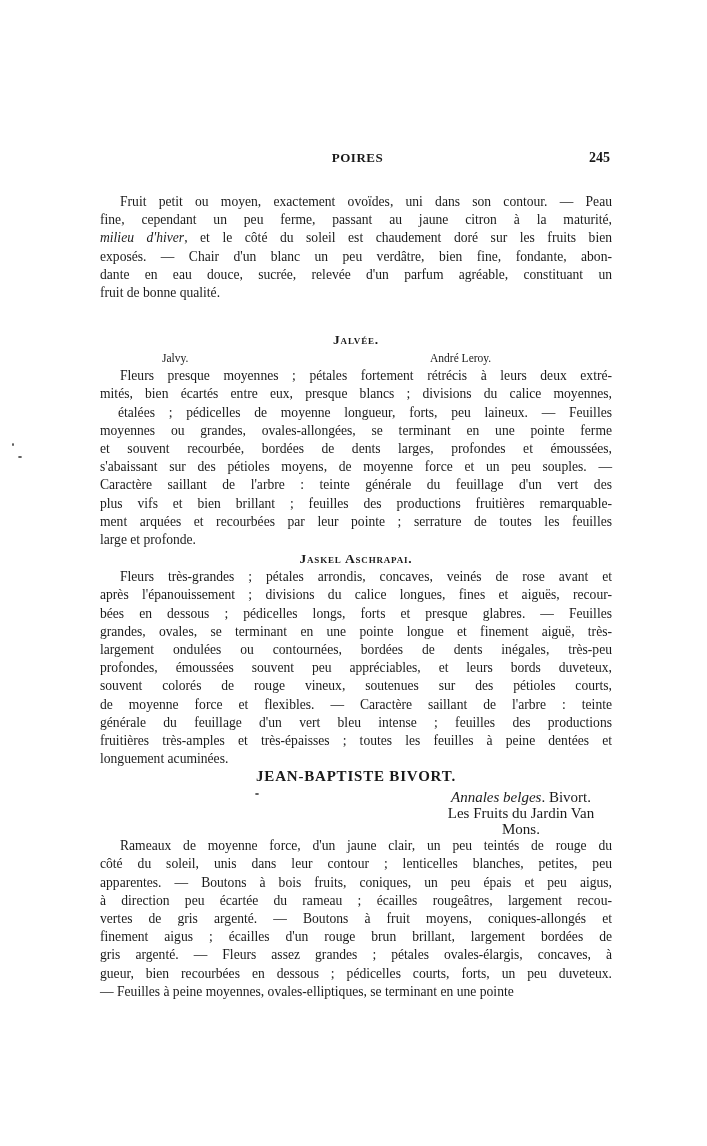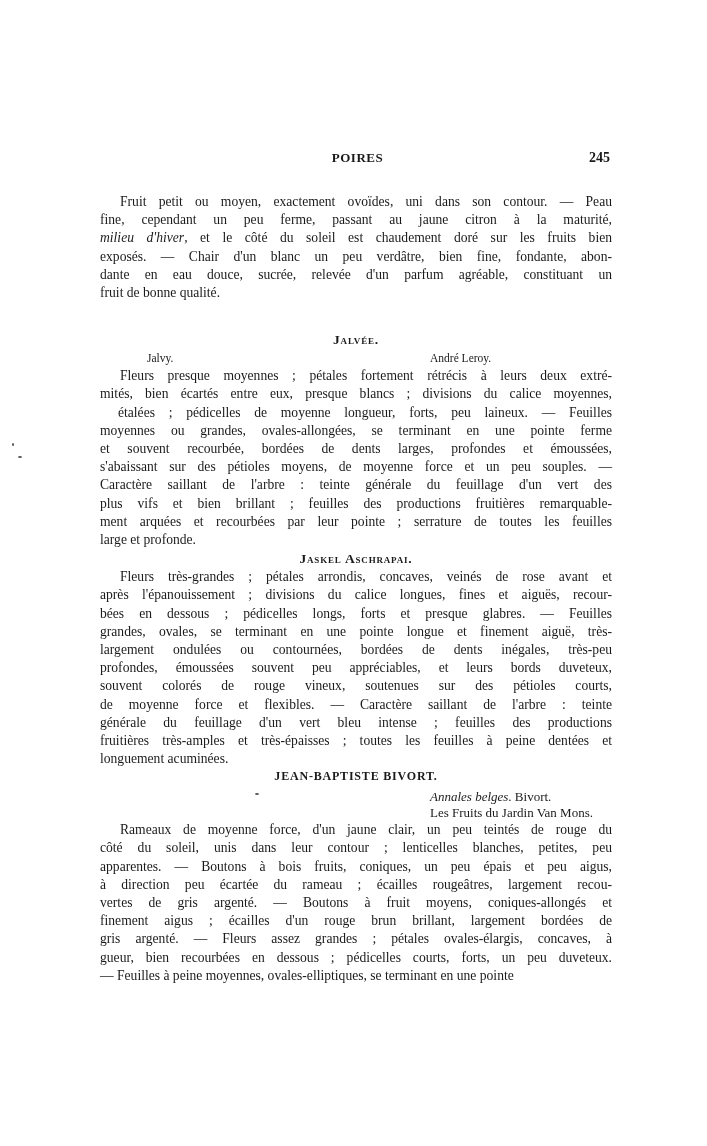--- a/index.html
+++ b/index.html
@@ -13,23 +13,23 @@
                  font-family:"Liberation Serif", serif; }
   .text { position:absolute; left:100px; width:512px; font-size:13.6px; line-height:18.2px;
           font-family:"Liberation Serif", serif; }
   .heading { text-align:center; font-variant:small-caps; font-size:13.5px; letter-spacing:0.8px;
              margin:0; }
   p { margin:0; text-align:justify; text-indent:20px; }
   p .line { display:block; text-align:justify; text-align-last:justify; }
   p .line.last { text-align-last:left; }
   p .line:not(:first-child) { text-indent:0; }
   .syn-row { position:relative; height:18px; font-size:11.5px; }
-  .syn-left { position:absolute; left:47px; }
+  .syn-left { position:absolute; left:62px; }
   .syn-right { position:absolute; left:330px; }
-  .ref { text-align:left; font-size:13px; margin-left:330px; line-height:16px; }
+  .ref { text-align:center; font-size:15px; margin-left:330px; line-height:16px; }
   .ref i { font-style:italic; }
   .mark { position:absolute; background:#555; border-radius:50%; }
 </style>
 </head>
 <body>
 
 <div class="page">
 
   <div class="running-head">
     <span class="running-title">POIRES</span>
@@ -78,21 +78,21 @@
         <span class="line" style="text-indent: 0px;">profondes, émoussées souvent peu appréciables, et leurs bords duveteux,</span>
         <span class="line" style="text-indent: 0px;">souvent colorés de rouge vineux, soutenues sur des pétioles courts,</span>
         <span class="line" style="text-indent: 0px;">de moyenne force et flexibles. — Caractère saillant de l'arbre : teinte</span>
         <span class="line" style="text-indent: 0px;">générale du feuillage d'un vert bleu intense ; feuilles des productions</span>
         <span class="line" style="text-indent: 0px;">fruitières très-amples et très-épaisses ; toutes les feuilles à peine dentées et</span>
         <span class="line last" style="text-indent: 0px;">longuement acuminées.</span>
       </p>
   </div>
 
   <div class="text" style="top:767px;">
-    <h3 class="heading" style="font-variant:normal;font-size:12px;">JEAN-BAPTISTE BIVORT.</h3>
+    <h3 class="heading" style="font-variant:normal;font-size:15px;">JEAN-BAPTISTE BIVORT.</h3>
     <div class="ref" style="margin-top:4px;">
       <i>Annales belges</i><span>. Bivort.</span>
     </div>
     <div class="ref">
       <span>Les Fruits du Jardin Van Mons.</span>
     </div>
     <p>
         <span class="line">Rameaux de moyenne force, d'un jaune clair, un peu teintés de rouge du</span>
         <span class="line" style="text-indent: 0px;">côté du soleil, unis dans leur contour ; lenticelles blanches, petites, peu</span>
         <span class="line" style="text-indent: 0px;">apparentes. — Boutons à bois fruits, coniques, un peu épais et peu aigus,</span>

